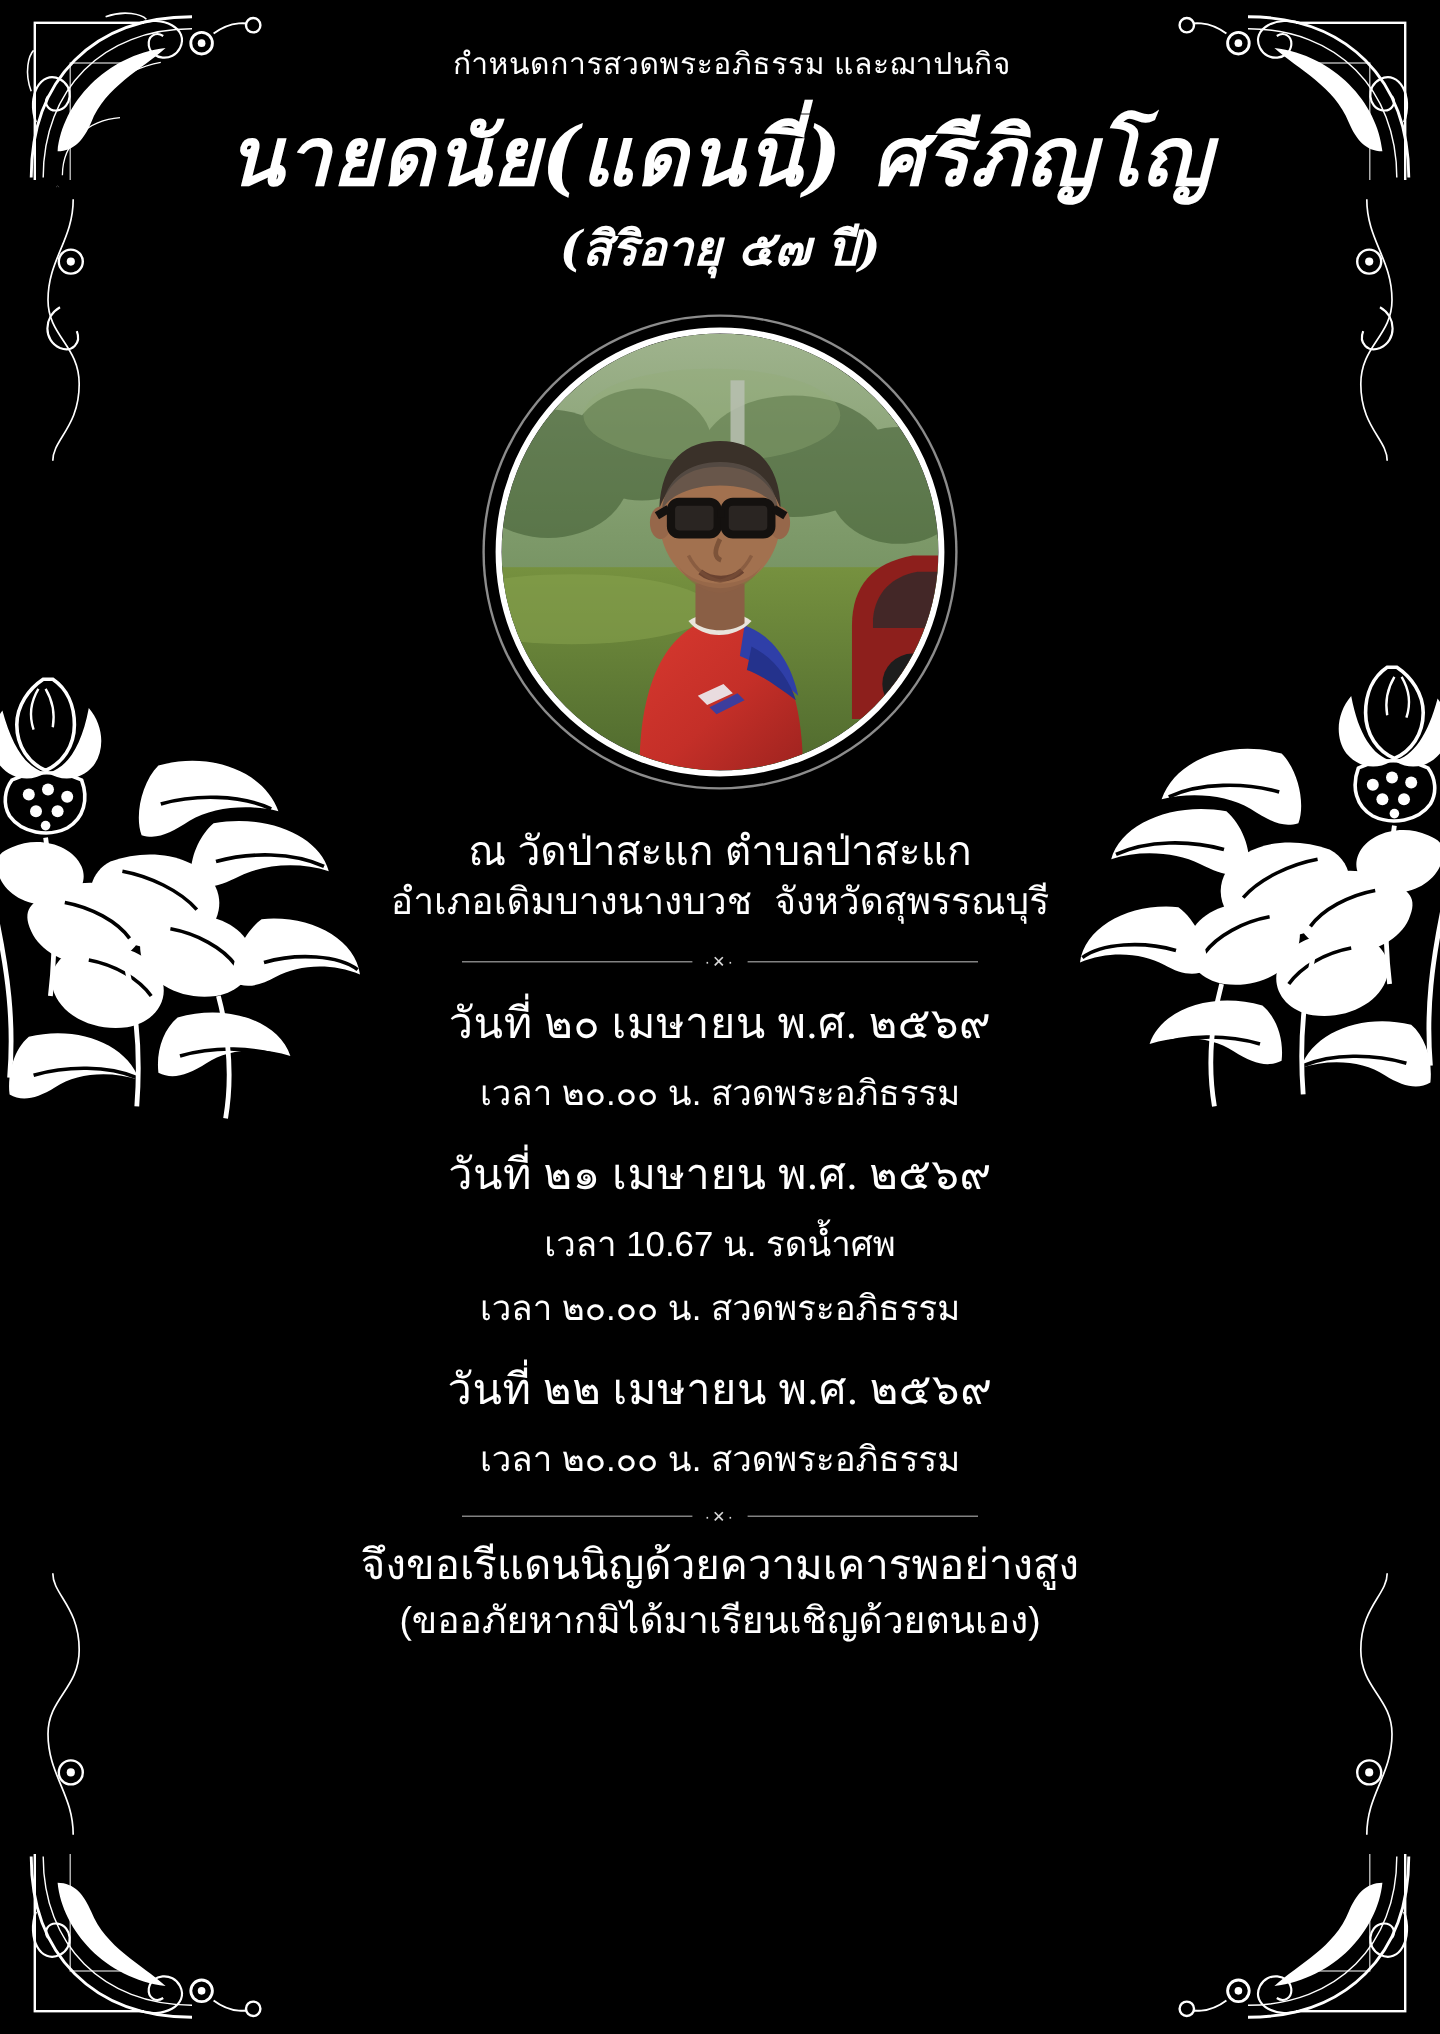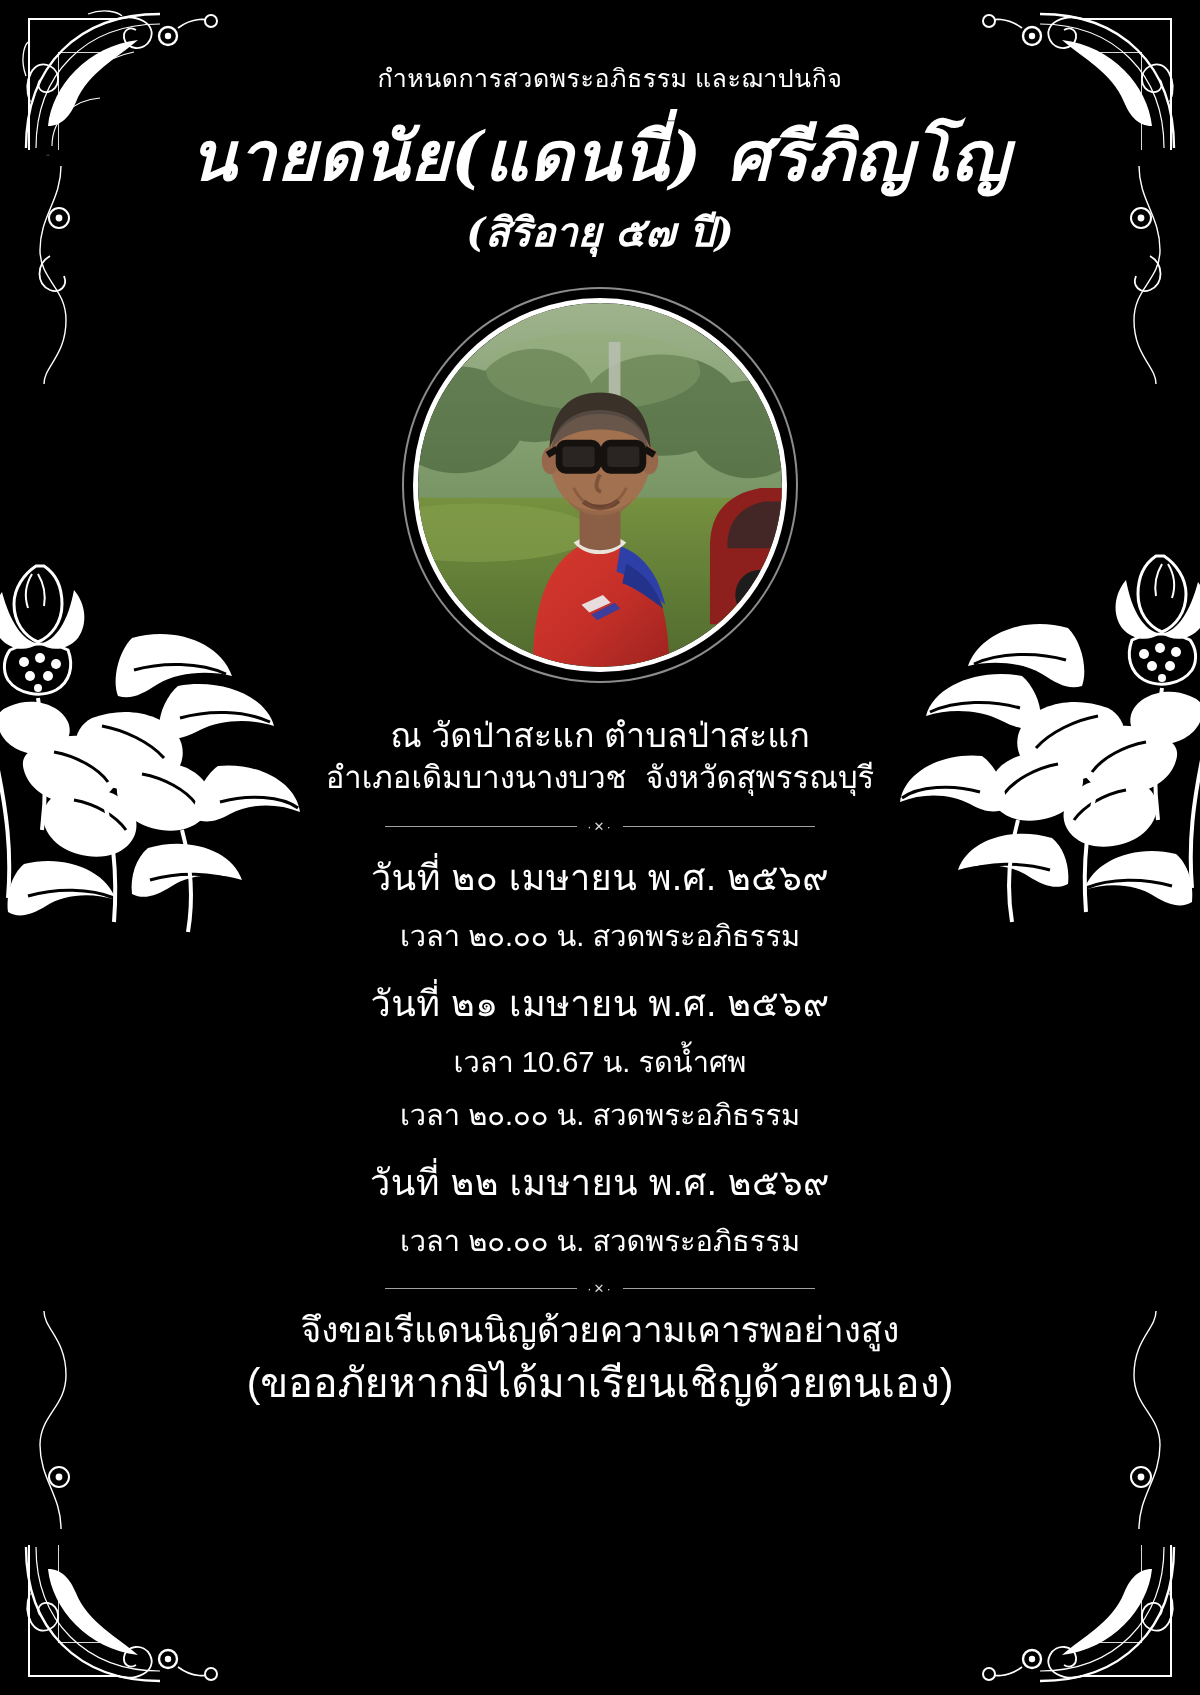--- a/index.html
+++ b/index.html
@@ -81,21 +81,21 @@
   .lotus.right { right: -18px; top: 520px; transform: scaleX(-1); }
 
   
   .content {
     position: absolute;
     left: 0; right: 0; top: 0;
     text-align: center;
     z-index: 5;
   }
   .kicker {
-    margin-top: 58px;
+    margin-top: 33px;
     font-size: 25px;
     letter-spacing: 0.5px;
     font-weight: 400;
     padding-left: 20px;
   }
   .deceased-name {
     margin-top: 22px;
     font-family: "DejaVu Serif", serif;
     font-size: 68px;
     font-weight: 700;
@@ -156,33 +156,34 @@
   .divider .x {
     font-size: 13px; line-height: 1;
     letter-spacing: 2px;
   }
 
   .sched-block { margin-top: 16px; }
   .sched-date {
     font-size: 36px;
     font-weight: 400;
     letter-spacing: 0.5px;
+    font-family: Liberation Serif, serif;
   }
   .sched-line {
     font-size: 29px;
     margin-top: 7px;
     font-weight: 400;
   }
 
   .closing {
     margin-top: 6px;
     font-size: 35px;
     line-height: 1.42;
   }
-  .closing .note { font-size: 41px; }
+  .closing .note { font-size: 31px; }
 </style>
 </head>
 <body>
 
 <div class="frame-outer"></div>
 <div class="frame-inner"></div>
 <div class="frame-mask-v mask-top"></div>
 <div class="frame-mask-v mask-bottom"></div>
 <div class="frame-mask-v mask-left"></div>
 <div class="frame-mask-v mask-right"></div>

